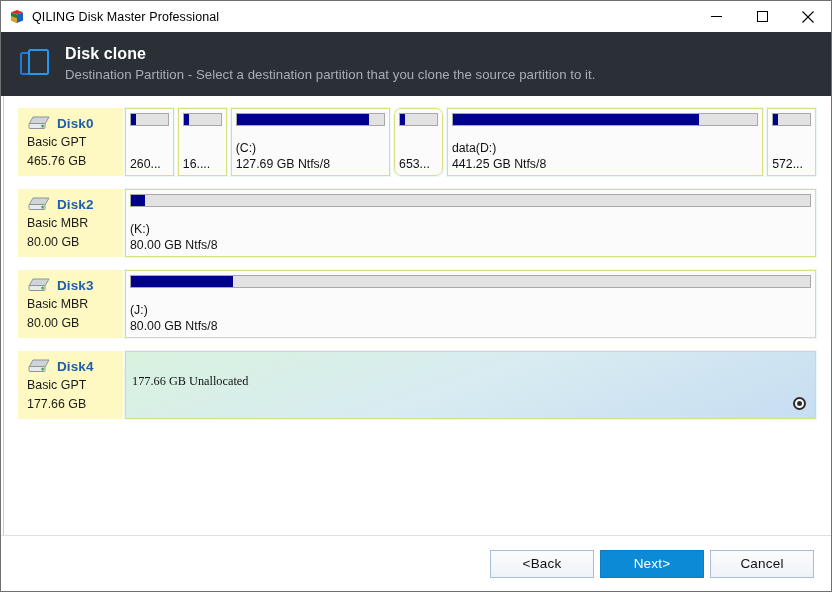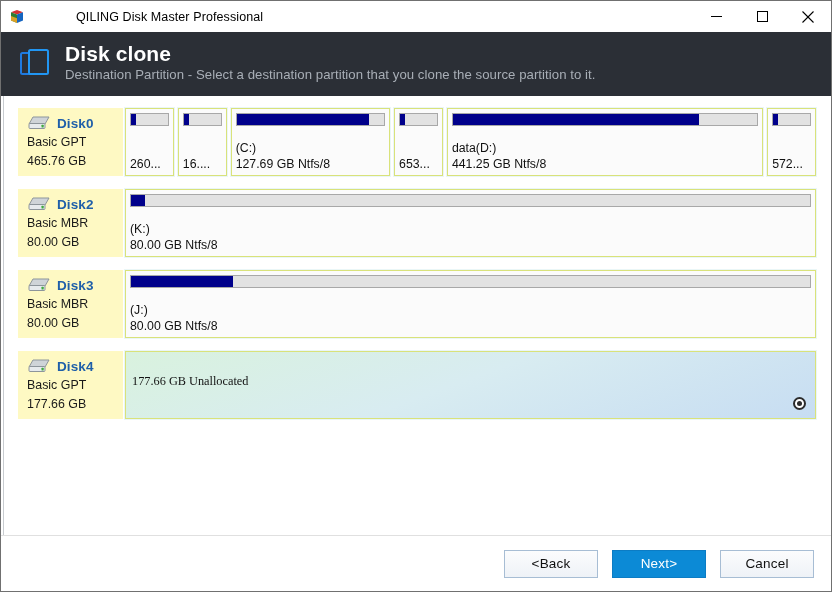--- a/index.html
+++ b/index.html
@@ -28,21 +28,20 @@
   }
 
   
   .titlebar {
     height: 31px;
     min-height: 31px;
     background: #ffffff;
     display: flex;
     align-items: center;
     position: relative;
-    gap: 44px;
   }
   .title-icon {
     width: 16px;
     height: 16px;
     margin-left: 8px;
     margin-right: 7px;
     position: relative;
     flex: none;
   }
   .title-text {
@@ -80,21 +79,21 @@
   .header-icon {
     width: 40px;
     height: 40px;
     flex: none;
     margin-right: 10px;
     position: relative;
   }
   .header-text { display: flex; flex-direction: column; justify-content: center; }
   .header-title {
     color: #ffffff;
-    font-size: 21px;
+    font-size: 16px;
     font-weight: bold;
     line-height: 21px;
     letter-spacing: 0.1px;
   }
   .header-sub {
     color: #a8aeb6;
     font-size: 13.2px;
     line-height: 20px;
     margin-top: 1px;
     letter-spacing: 0.05px;
@@ -264,26 +263,26 @@
     min-height: 56px;
     background: #ffffff;
     border-top: 1px solid #e0e0e0;
     display: flex;
     align-items: center;
     justify-content: flex-end;
     padding-right: 17px;
     box-sizing: border-box;
   }
   .btn {
-    width: 94px;
+    width: 104px;
     height: 28px;
     box-sizing: border-box;
     font-size: 13.5px;
     font-family: "Liberation Sans", sans-serif;
-    margin-left: 14px;
+    margin-left: 6px;
     border: 1px solid #a7bdd4;
     background: linear-gradient(#fbfcfd, #eef2f7);
     color: #101010;
     cursor: default;
     display: flex;
     align-items: center;
     justify-content: center;
     letter-spacing: 0.2px;
   }
   .btn.primary {
@@ -374,21 +373,21 @@
             </div>
             <div class="part" style="flex: 100 1 0px;">
               <div class="usage-bar">
                 <div class="usage-fill" style="width: 90%;"></div>
               </div>
               <div class="part-labels">
                 <div class="part-vol">(C:)</div>
                 <div class="part-size">127.69 GB Ntfs/8</div>
               </div>
             </div>
-            <div class="part" style="flex: 26 1 0px;">
+            <div class="part" style="flex: 26 1 0px; border-radius: 7px;">
               <div class="usage-bar">
                 <div class="usage-fill" style="width: 14%;"></div>
               </div>
               <div class="part-labels">
                 <div class="part-size">653...</div>
               </div>
             </div>
             <div class="part" style="flex: 205 1 0px;">
               <div class="usage-bar">
                 <div class="usage-fill" style="width: 81%;"></div>

